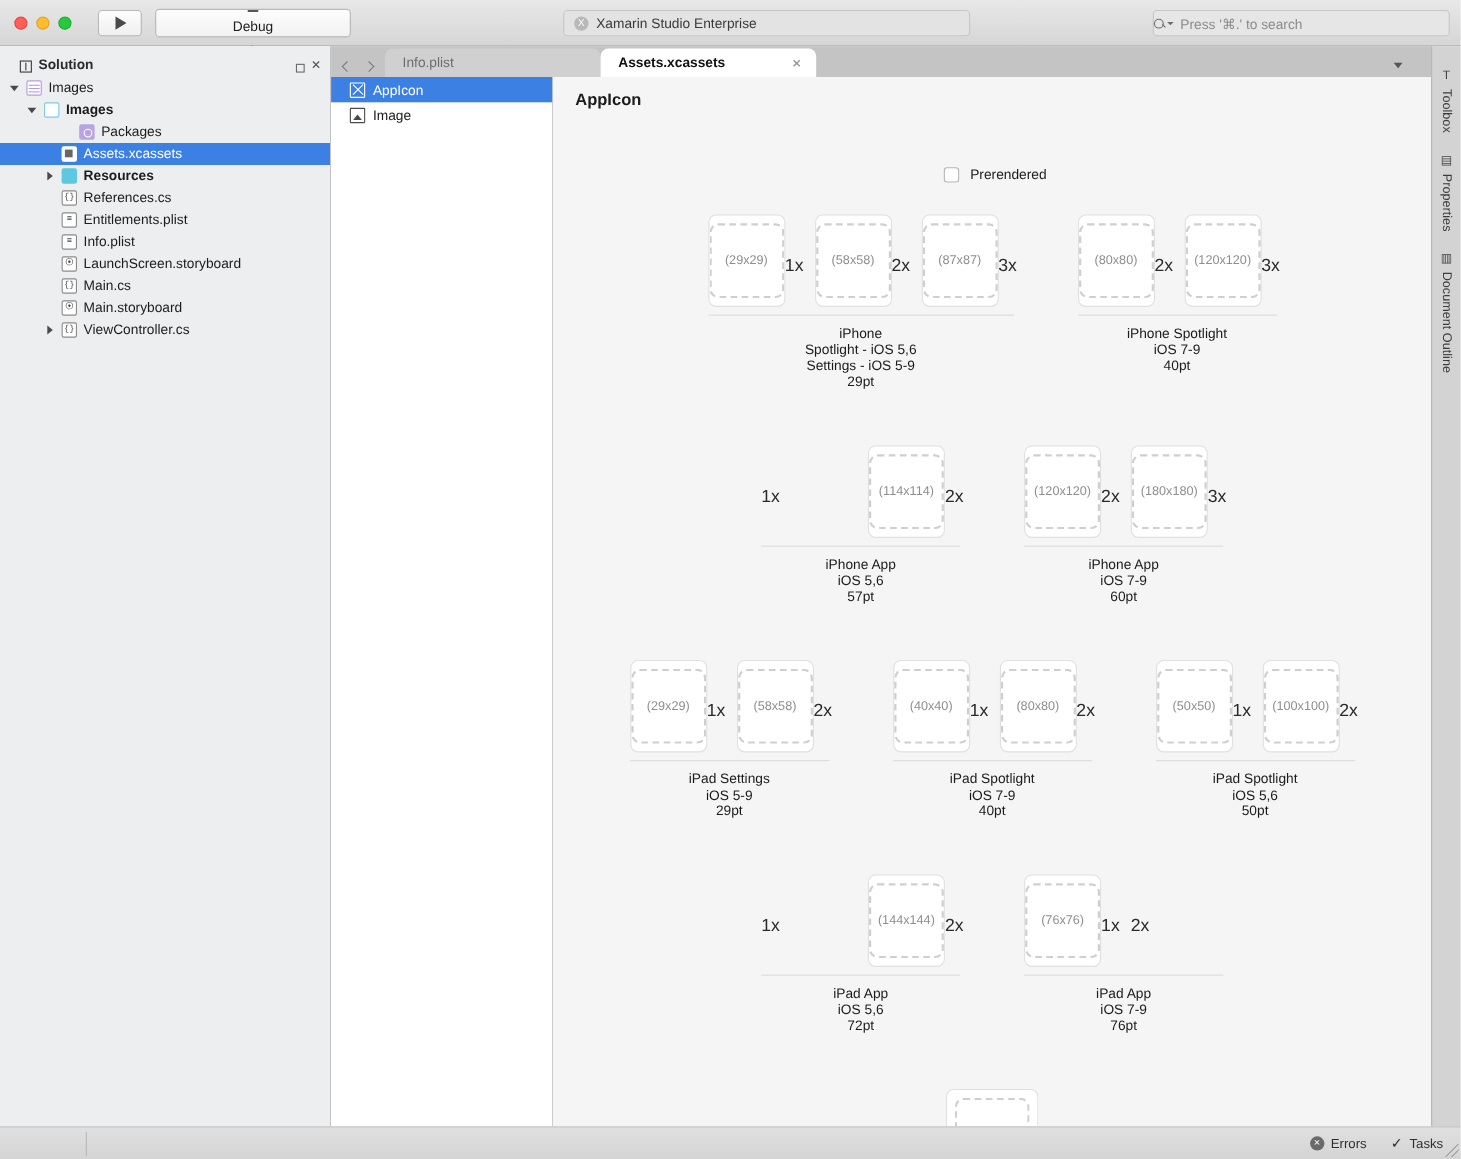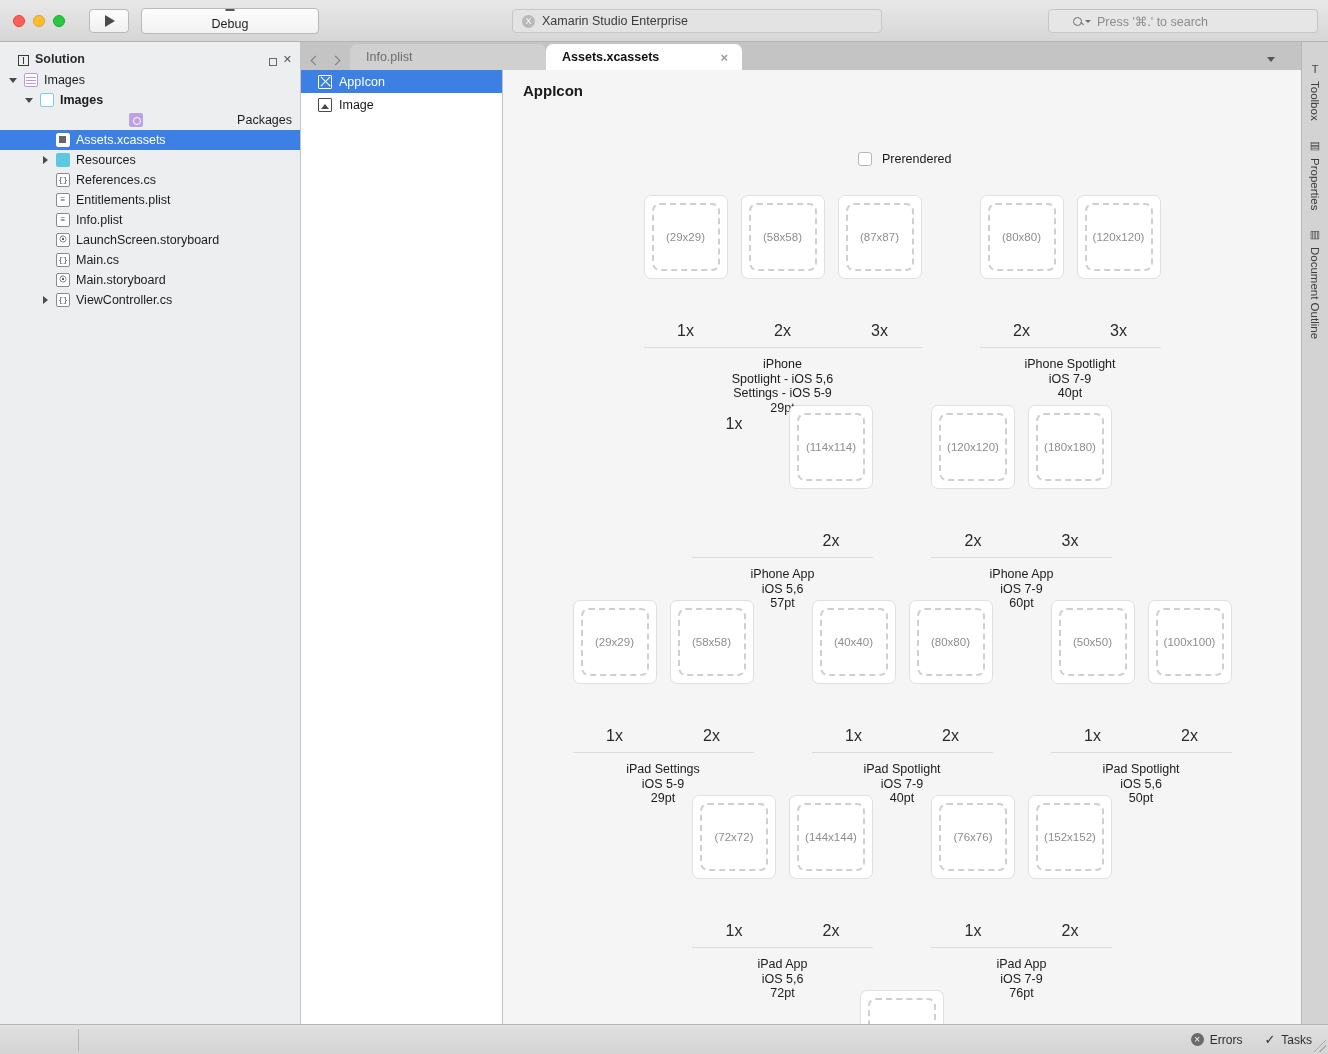--- a/index.html
+++ b/index.html
@@ -57,21 +57,21 @@
   }
   .xam-logo {
     width: 13px; height: 13px; border-radius: 50%;
     background: #b8b8b8; color: #fff; font-size: 9px;
     display: flex; align-items: center; justify-content: center;
     font-family: "Liberation Sans", sans-serif;
   }
   .searchbox {
     position: absolute; right: 10px; top: 9px; width: 270px; height: 24px;
     background: #e6e6e6; border: 1px solid #c6c6c6; border-radius: 4px;
-    display: flex; align-items: center; padding-left: 24px; gap: 3px;
+    display: flex; align-items: center; padding-left: 0; gap: 3px;
     font-size: 12.5px; color: #8c8c8c;
   }
   .mag {
     width: 9px; height: 9px; border: 1.4px solid #6e6e6e; border-radius: 50%;
     position: relative; flex: none;
   }
   .mag::after {
     content:''; position: absolute; width: 4px; height: 1.4px;
     background: #6e6e6e; right: -3px; bottom: 0px; transform: rotate(45deg);
   }
@@ -210,21 +210,21 @@
     font-size: 12.5px; color: #1b1b1b;
   }
   .cbox {
     width: 14px; height: 14px; background: #fff;
     border: 1px solid #b5b5b5; border-radius: 3px;
   }
 
   .sec { position: absolute; display: flex; gap: 58px; }
   .group { display: flex; flex-direction: column; align-items: center; }
   .tiles { display: flex; gap: 13px; }
-  .tilewrap { display: flex; flex-direction: column; align-items: center; width: 84px; gap: 33px; }
+  .tilewrap { display: flex; align-items: center; width: 84px; }
   .tile {
     width: 84px; height: 84px; background: #fff;
     border: 1px solid #e0e0e0; border-radius: 7px;
     display: flex; align-items: center; justify-content: center;
   }
   .tile-inner {
     width: 68px; height: 68px;
     border: 2.5px dashed #cfcfcf; border-radius: 8px;
     display: flex; align-items: center; justify-content: center;
     font-size: 11.5px; color: #8e8e8e;
@@ -322,31 +322,31 @@
           <div class="ticon sln"></div>
           <span>Images</span>
         </div>
         <div class="tnode" style="padding-left: 24px;">
           <div class="twist">
             <div class="arrow-d"></div>
           </div>
           <div class="ticon proj"></div>
           <span style="font-weight: bold;">Images</span>
         </div>
-        <div class="tnode" style="padding-left: 24px; justify-content: space-between;">
+        <div class="tnode" style="padding-left: 56px;">
           <div class="twist"></div>
           <div class="ticon folderp"></div>
           <span>Packages</span>
         </div>
         <div class="tnode sel" style="padding-left: 40px;">
           <div class="twist"></div>
           <div class="ticon xcassets"></div>
           <span>Assets.xcassets</span>
         </div>
-        <div class="tnode" style="padding-left: 40px;">
+        <div class="tnode" style="padding-left: 40px; font-weight: bold;">
           <div class="twist">
             <div class="arrow-r"></div>
           </div>
           <div class="ticon folderc"></div>
           <span>Resources</span>
         </div>
         <div class="tnode" style="padding-left: 40px;">
           <div class="twist"></div>
           <div class="ticon file">{}</div>
           <span>References.cs</span>
@@ -568,23 +568,20 @@
             <div class="grule"></div>
             <div class="gcap">iPad Spotlight
 iOS 5,6
 50pt</div>
           </div>
         </div>
         <div class="sec" style="top: 725px; left: 0px; width: 798px; justify-content: center;">
           <div class="group">
             <div class="tiles">
               <div class="tilewrap">
-                <div class="tile">
-                  <div class="tile-inner">(72x72)</div>
-                </div>
                 <div class="scale">1x</div>
               </div>
               <div class="tilewrap">
                 <div class="tile">
                   <div class="tile-inner">(144x144)</div>
                 </div>
                 <div class="scale">2x</div>
               </div>
             </div>
             <div class="grule"></div>
@@ -594,23 +591,20 @@
           </div>
           <div class="group">
             <div class="tiles">
               <div class="tilewrap">
                 <div class="tile">
                   <div class="tile-inner">(76x76)</div>
                 </div>
                 <div class="scale">1x</div>
               </div>
               <div class="tilewrap">
-                <div class="tile">
-                  <div class="tile-inner">(152x152)</div>
-                </div>
                 <div class="scale">2x</div>
               </div>
             </div>
             <div class="grule"></div>
             <div class="gcap">iPad App
 iOS 7-9
 76pt</div>
           </div>
         </div>
         <div class="sec" style="top: 920px; left: 0px; width: 798px; justify-content: center;">

